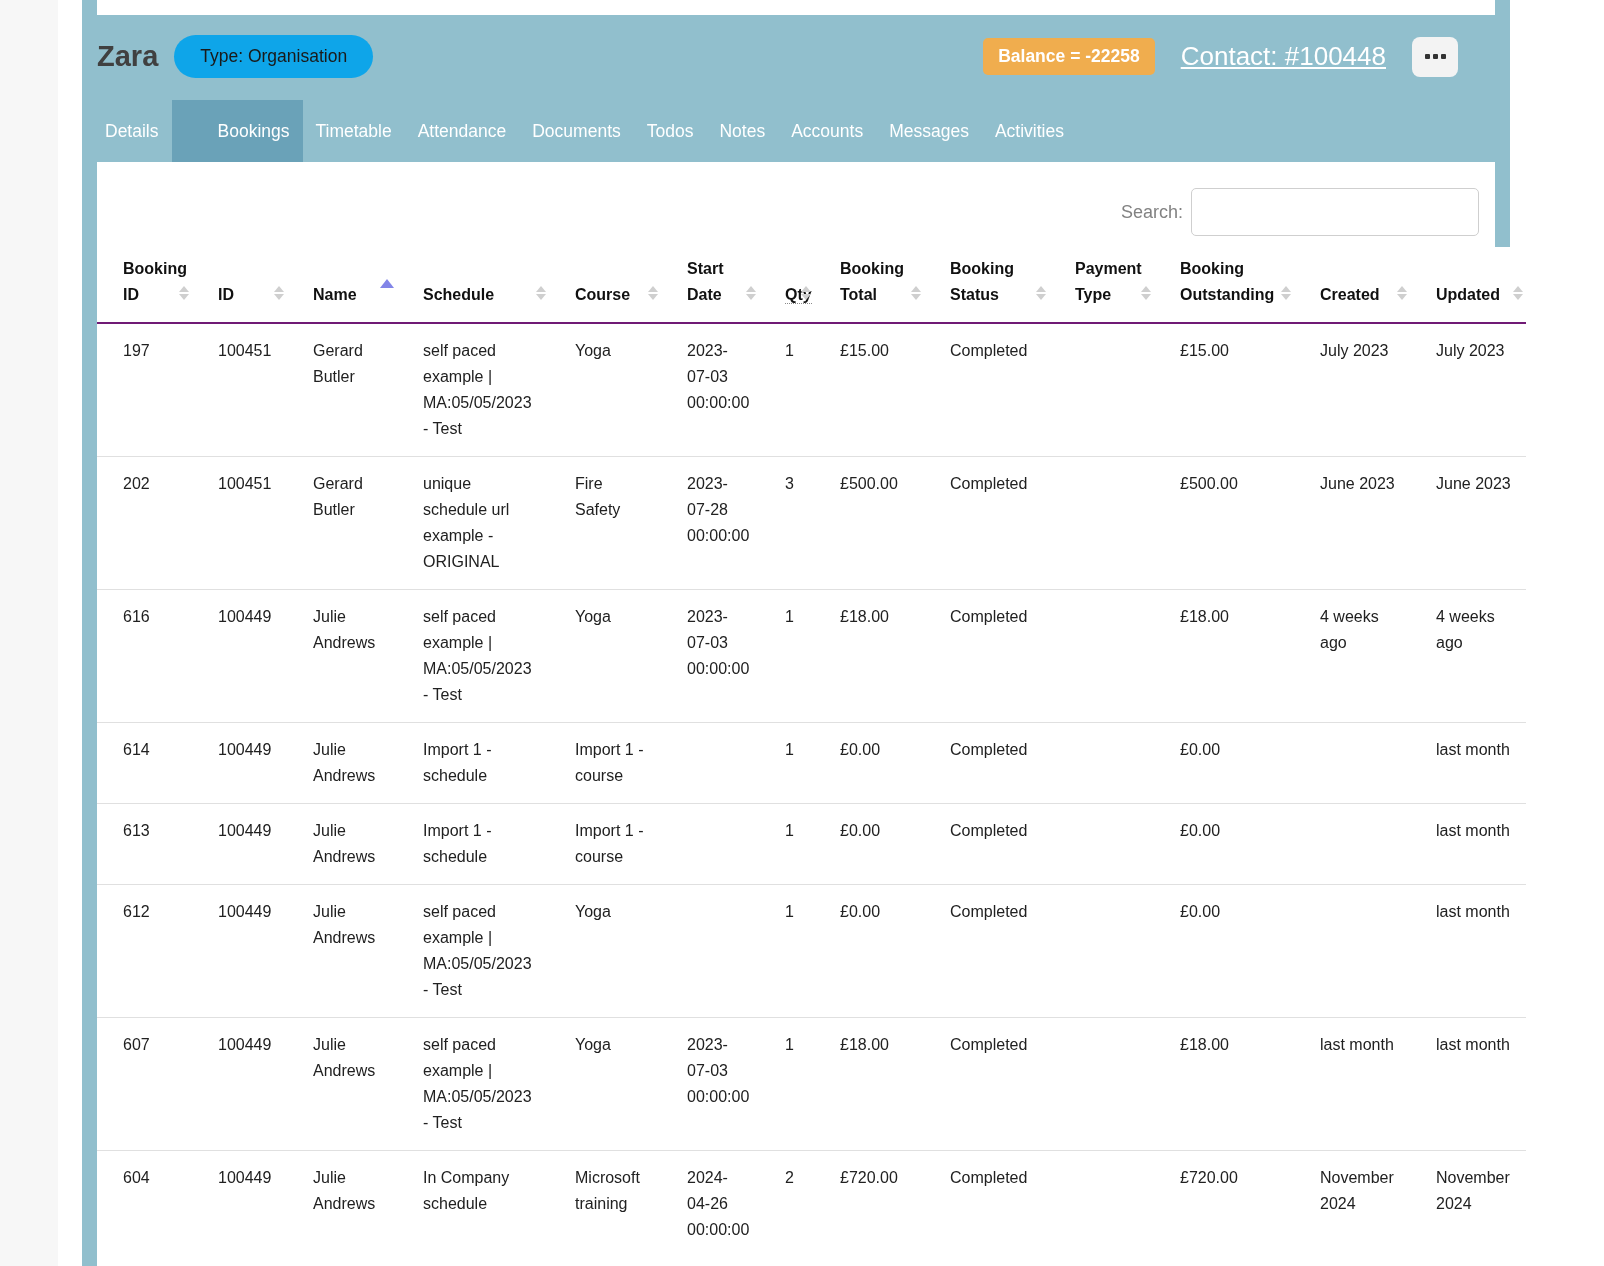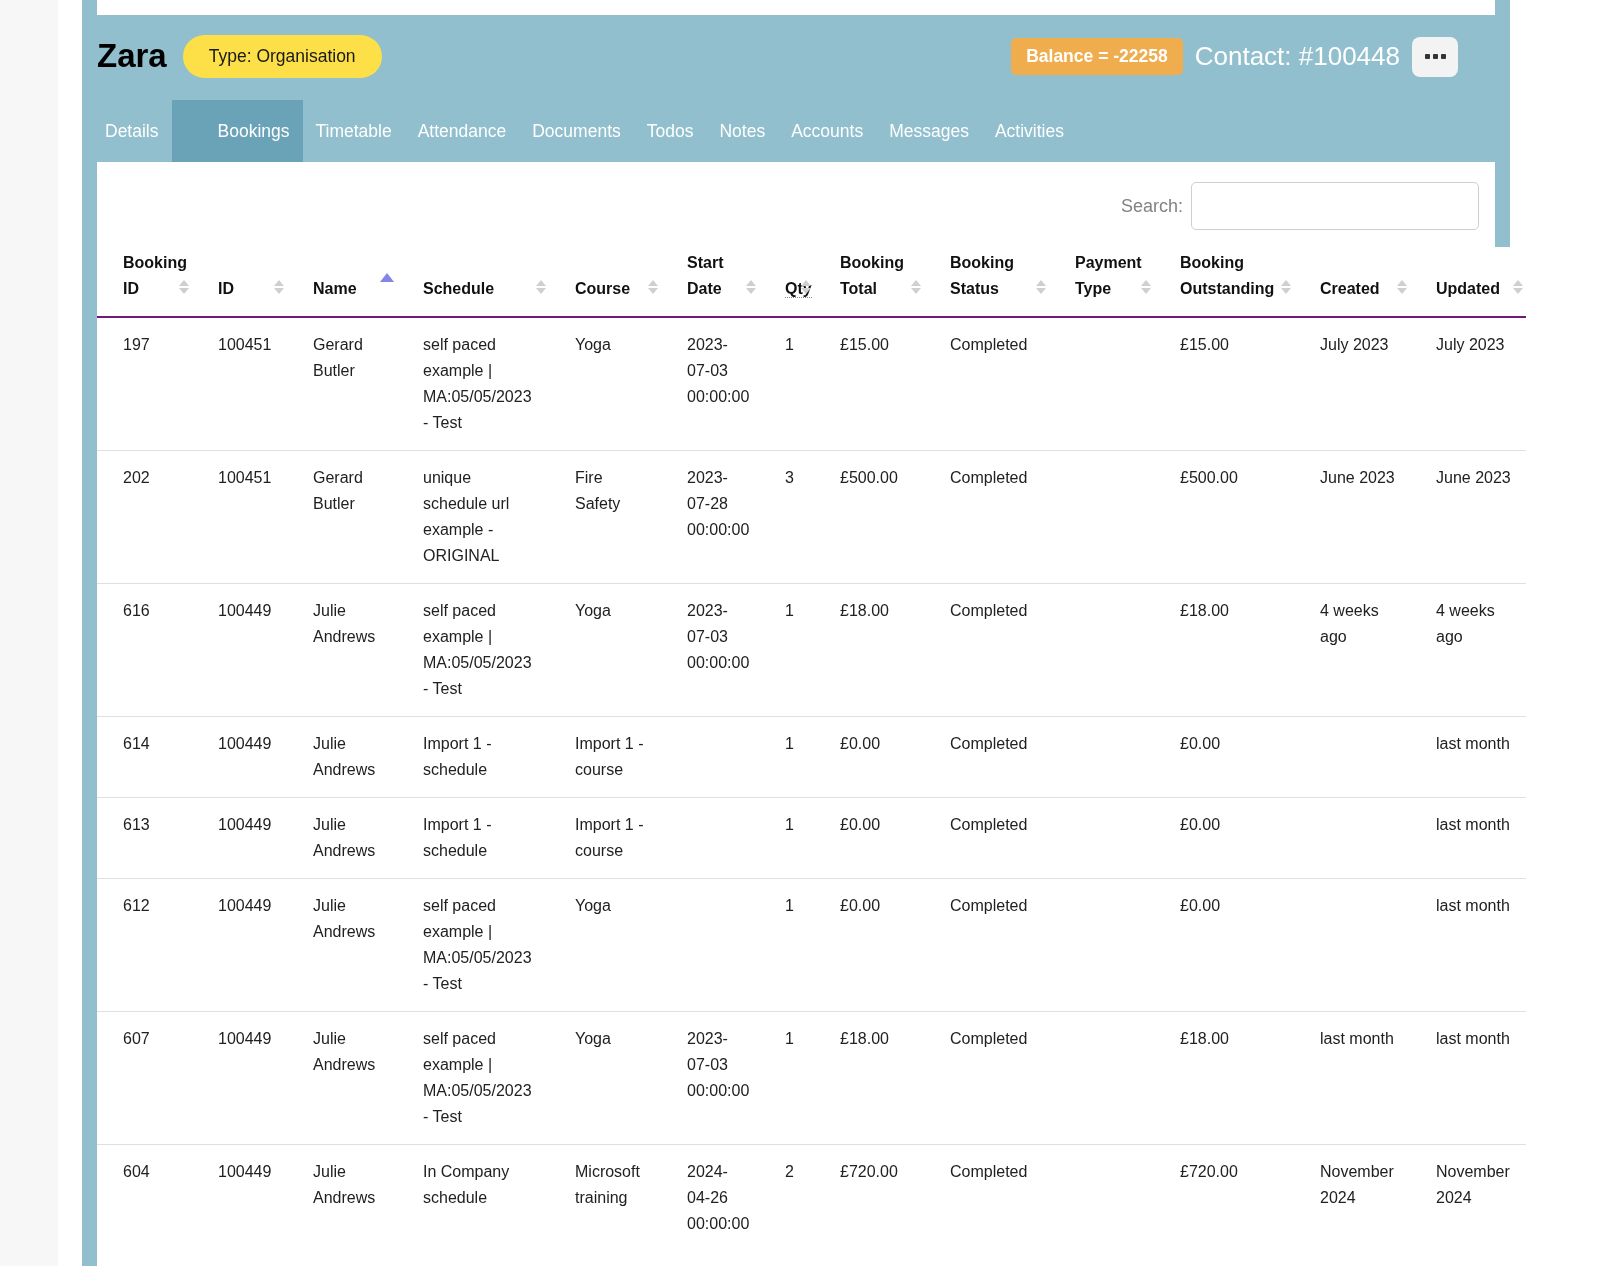--- a/index.html
+++ b/index.html
@@ -21,47 +21,47 @@
   .stripe-right{position:absolute;left:1495px;top:0;width:15px;height:247px;background:var(--teal);z-index:5;}
 
   .header-block{
     position:absolute;left:82px;top:15px;width:1428px;height:147px;
     background:var(--teal);z-index:4;
   }
   .profile-row{
     display:flex;align-items:center;
     padding:20px 52px 0 15px;
   }
-  .profile-name{font-size:33px;font-weight:bold;color:#000000;line-height:1.1;}
+  .profile-name{font-size:29px;font-weight:bold;color:#404040;line-height:1.1;}
   .type-pill{
-    margin-left:16px;background:#fde047;border-radius:22px;height:43px;
+    margin-left:16px;background:#0ea5e9;border-radius:22px;height:43px;
     display:flex;align-items:center;padding:0 26px;font-size:17.5px;color:#1a1a1a;
   }
   .profile-spacer{flex:1;}
   .balance-badge{
     background:var(--orange);color:#fff;font-weight:bold;font-size:17.5px;
     border-radius:5px;padding:8px 15px;white-space:nowrap;
   }
-  .contact-label{color:#fff;font-size:26px;margin:0 12px;white-space:nowrap;}
+  .contact-label{color:#fff;font-size:26px;margin:0 26px;white-space:nowrap;text-decoration:underline;}
   .more-btn{
     width:46px;height:40px;background:#f3f3f3;border:none;border-radius:8px;
     display:flex;align-items:center;justify-content:center;gap:3px;cursor:pointer;
   }
   .more-btn .dot{width:5px;height:5px;background:#333;border-radius:1px;}
 
   .tabs-row{
     position:absolute;bottom:0;left:10px;display:flex;list-style:none;margin:0;padding:0;
   }
   .tab{
     height:62px;display:flex;align-items:center;padding:0 13px;
     color:#fff;font-size:17.5px;font-weight:normal;cursor:pointer;white-space:nowrap;
   }
   .tab.active{background:var(--tab-active);padding-left:46px;}
 
-  .content{position:absolute;left:97px;top:156px;width:1429px;z-index:1;}
+  .content{position:absolute;left:97px;top:162px;width:1429px;z-index:1;}
   .search-bar{text-align:right;padding:26px 47px 20px 0;}
   .search-bar label{font-size:18px;color:#828282;vertical-align:middle;}
   .search-input{
     width:288px;height:48px;margin-left:8px;vertical-align:middle;
     border:1px solid #cfcfcf;border-radius:5px;outline:none;
     font-size:17px;padding:0 10px;color:var(--text);
   }
 
   table.bookings{border-collapse:collapse;table-layout:fixed;width:1429px;font-size:16px;}
   th,td{text-align:left;vertical-align:top;overflow:visible;}

